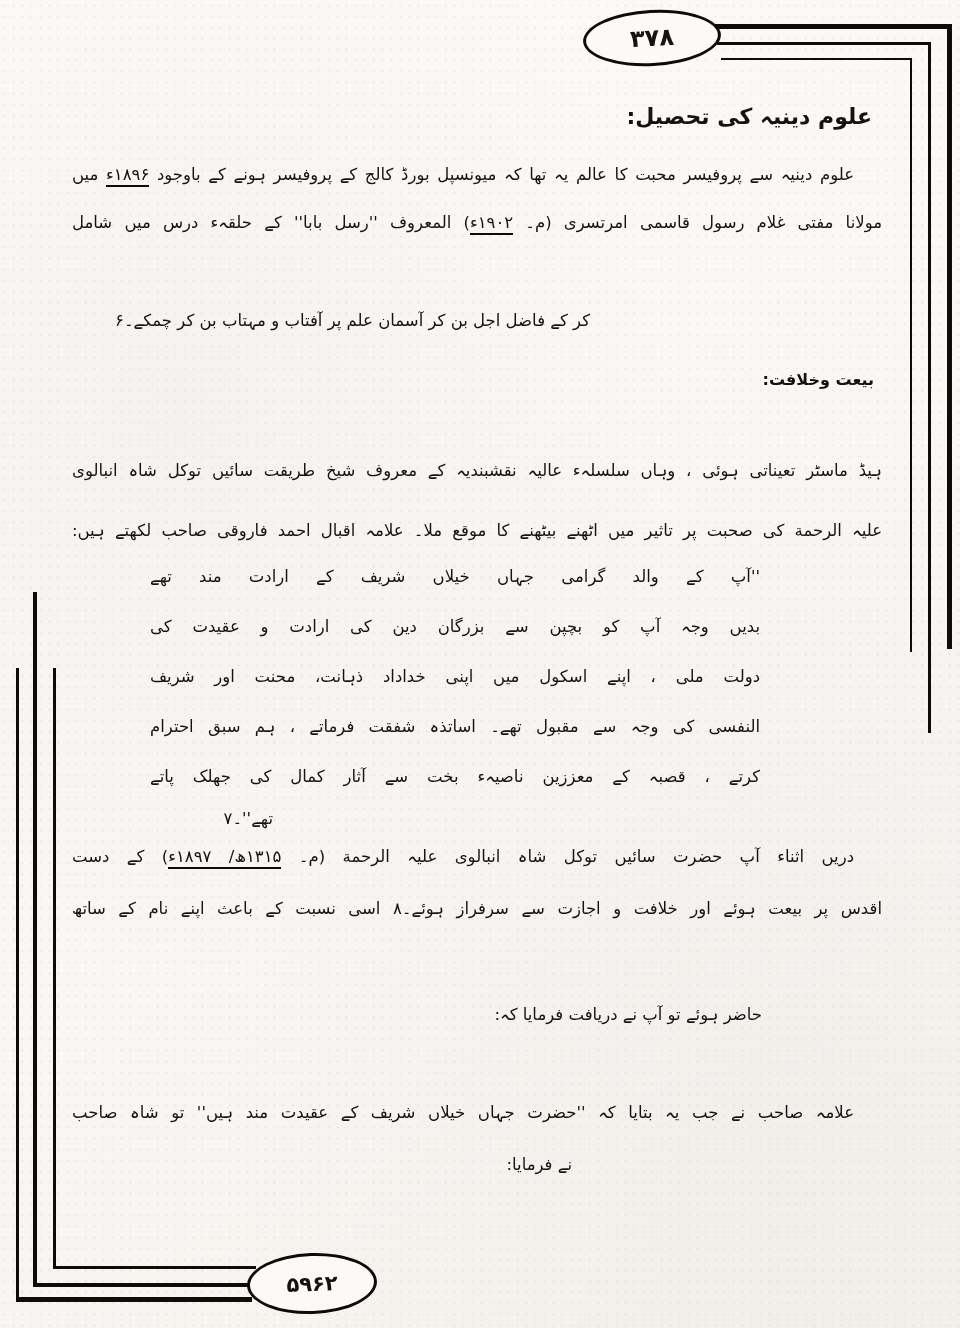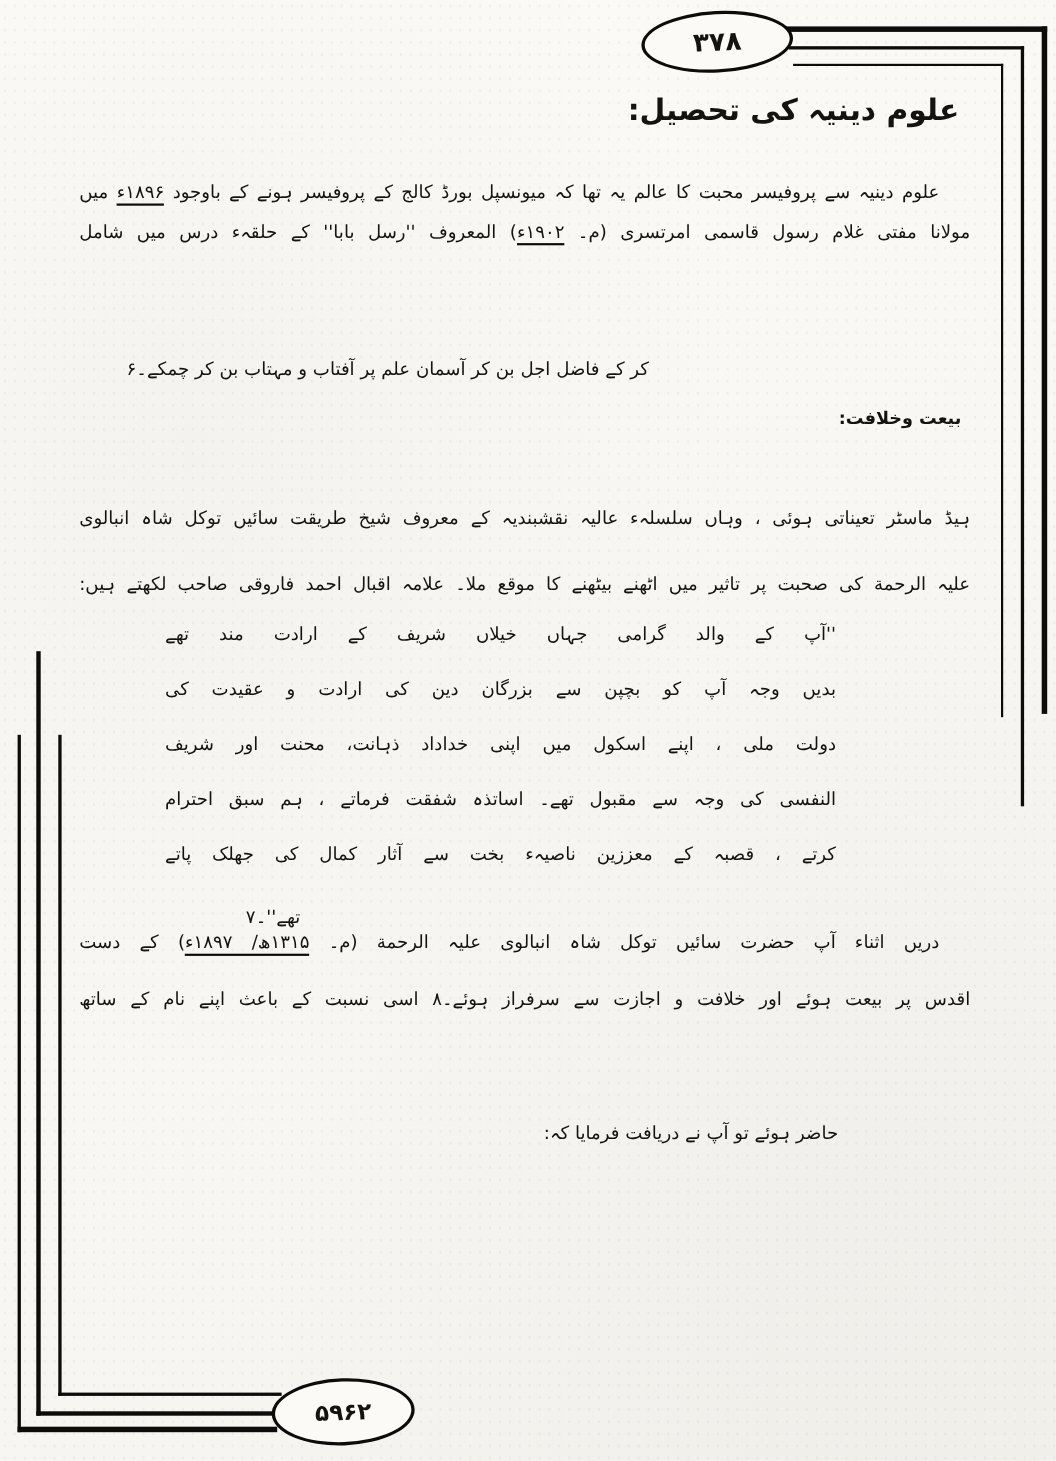--- a/index.html
+++ b/index.html
@@ -35,33 +35,33 @@
     background:#fbfaf6;font-weight:bold;z-index:3;
   }
   .oval-top{left:583px;top:10px;width:132px;height:50px;font-size:24px;transform:rotate(-3deg);letter-spacing:3px;}
   .oval-bottom{left:247px;top:1253px;width:124px;height:55px;font-size:21px;transform:rotate(-2deg);letter-spacing:2px;}
   
   .text-layer{
     position:absolute;left:72px;top:0;width:810px;height:1328px;
     direction:rtl;z-index:2;
   }
   .h1{
-    position:absolute;right:10px;top:84px;font-size:27px;font-weight:bold;
+    position:absolute;right:10px;top:104px;font-size:22px;font-weight:bold;
   }
   .h2{
     position:absolute;right:8px;top:370px;font-size:16px;font-weight:bold;
   }
   .line{
     position:absolute;right:0;width:100%;box-sizing:border-box;
     font-size:16.5px;line-height:1.35;height:48px;overflow:hidden;
     text-align:justify;text-align-last:justify;
   }
   .qline{height:50px;}
   .indent{padding-right:28px;}
-  .partial{text-align:left;text-align-last:right;margin-top:15px;}
+  .partial{text-align:left;text-align-last:right;}
   .quote-block .line{right:122px;width:610px;}
   .year{border-bottom:2px solid #0d0c0a;padding-bottom:1px;}
 </style>
 </head>
 <body>
 
 <div class="page">
 
   <div class="frame-line tr1"></div>
   <div class="frame-line tr2"></div>
@@ -75,21 +75,21 @@
   </div>
   <div class="oval oval-bottom">
     <span>۵۹۶۲</span>
   </div>
 
   <div class="text-layer" dir="rtl">
 
     <div class="h1">علوم دینیہ کی تحصیل:</div>
 
     <div class="line indent" style="top:164px"><span>علوم دینیہ سے پروفیسر محبت کا عالم یہ تھا کہ میونسپل بورڈ کالج کے پروفیسر ہونے کے باوجود </span><span class="year">۱۸۹۶ء</span><span> میں</span></div>
-    <div class="line" style="top:200px"><span>مولانا مفتی غلام رسول قاسمی امرتسری (م۔ </span><span class="year">۱۹۰۲ء</span><span>) المعروف ''رسل بابا'' کے حلقہء درس میں شامل</span></div>
+    <div class="line" style="top:212px"><span>مولانا مفتی غلام رسول قاسمی امرتسری (م۔ </span><span class="year">۱۹۰۲ء</span><span>) المعروف ''رسل بابا'' کے حلقہء درس میں شامل</span></div>
     <div class="line partial" style="top:310px;padding-right:292px">کر کے فاضل اجل بن کر آسمان علم پر آفتاب و مہتاب بن کر چمکے۔۶</div>
 
     <div class="h2">بیعت وخلافت:</div>
 
     <div class="line" style="top:460px">ہیڈ ماسٹر تعیناتی ہوئی ، وہاں سلسلہء عالیہ نقشبندیہ کے معروف شیخ طریقت سائیں توکل شاہ انبالوی</div>
     <div class="line" style="top:520px">علیہ الرحمة کی صحبت پر تاثیر میں اٹھنے بیٹھنے کا موقع ملا۔ علامہ اقبال احمد فاروقی صاحب لکھتے ہیں:</div>
 
     <div class="quote-block">
       <div class="line qline" style="top:566px">''آپ کے والد گرامی جہاں خیلاں شریف کے ارادت مند تھے</div>
       <div class="line qline" style="top:616px">بدیں وجہ آپ کو بچپن سے بزرگان دین کی ارادت و عقیدت کی</div>
@@ -97,15 +97,17 @@
       <div class="line qline" style="top:716px">النفسی کی وجہ سے مقبول تھے۔ اساتذہ شفقت فرماتے ، ہم سبق احترام</div>
       <div class="line qline" style="top:766px">کرتے ، قصبہ کے معززین ناصیہء بخت سے آثار کمال کی جھلک پاتے</div>
       <div class="line qline partial" style="top:808px;padding-right:487px">تھے''۔۷</div>
     </div>
 
     <div class="line indent" style="top:846px"><span>دریں اثناء آپ حضرت سائیں توکل شاہ انبالوی علیہ الرحمة (م۔ </span><span class="year">۱۳۱۵ھ/ ۱۸۹۷ء</span><span>) کے دست</span></div>
     <div class="line" style="top:898px">اقدس پر بیعت ہوئے اور خلافت و اجازت سے سرفراز ہوئے۔۸ اسی نسبت کے باعث اپنے نام کے ساتھ</div>
     <div class="line partial" style="top:1004px;padding-right:120px">حاضر ہوئے تو آپ نے دریافت فرمایا کہ:</div>
 
 
+    <div class="line indent" style="top:1102px">علامہ صاحب نے جب یہ بتایا کہ ''حضرت جہاں خیلاں شریف کے عقیدت مند ہیں'' تو شاہ صاحب</div>
+    <div class="line partial" style="top:1154px;padding-right:310px">نے فرمایا:</div>
 
   </div>
 </div>
 
 </body></html>

